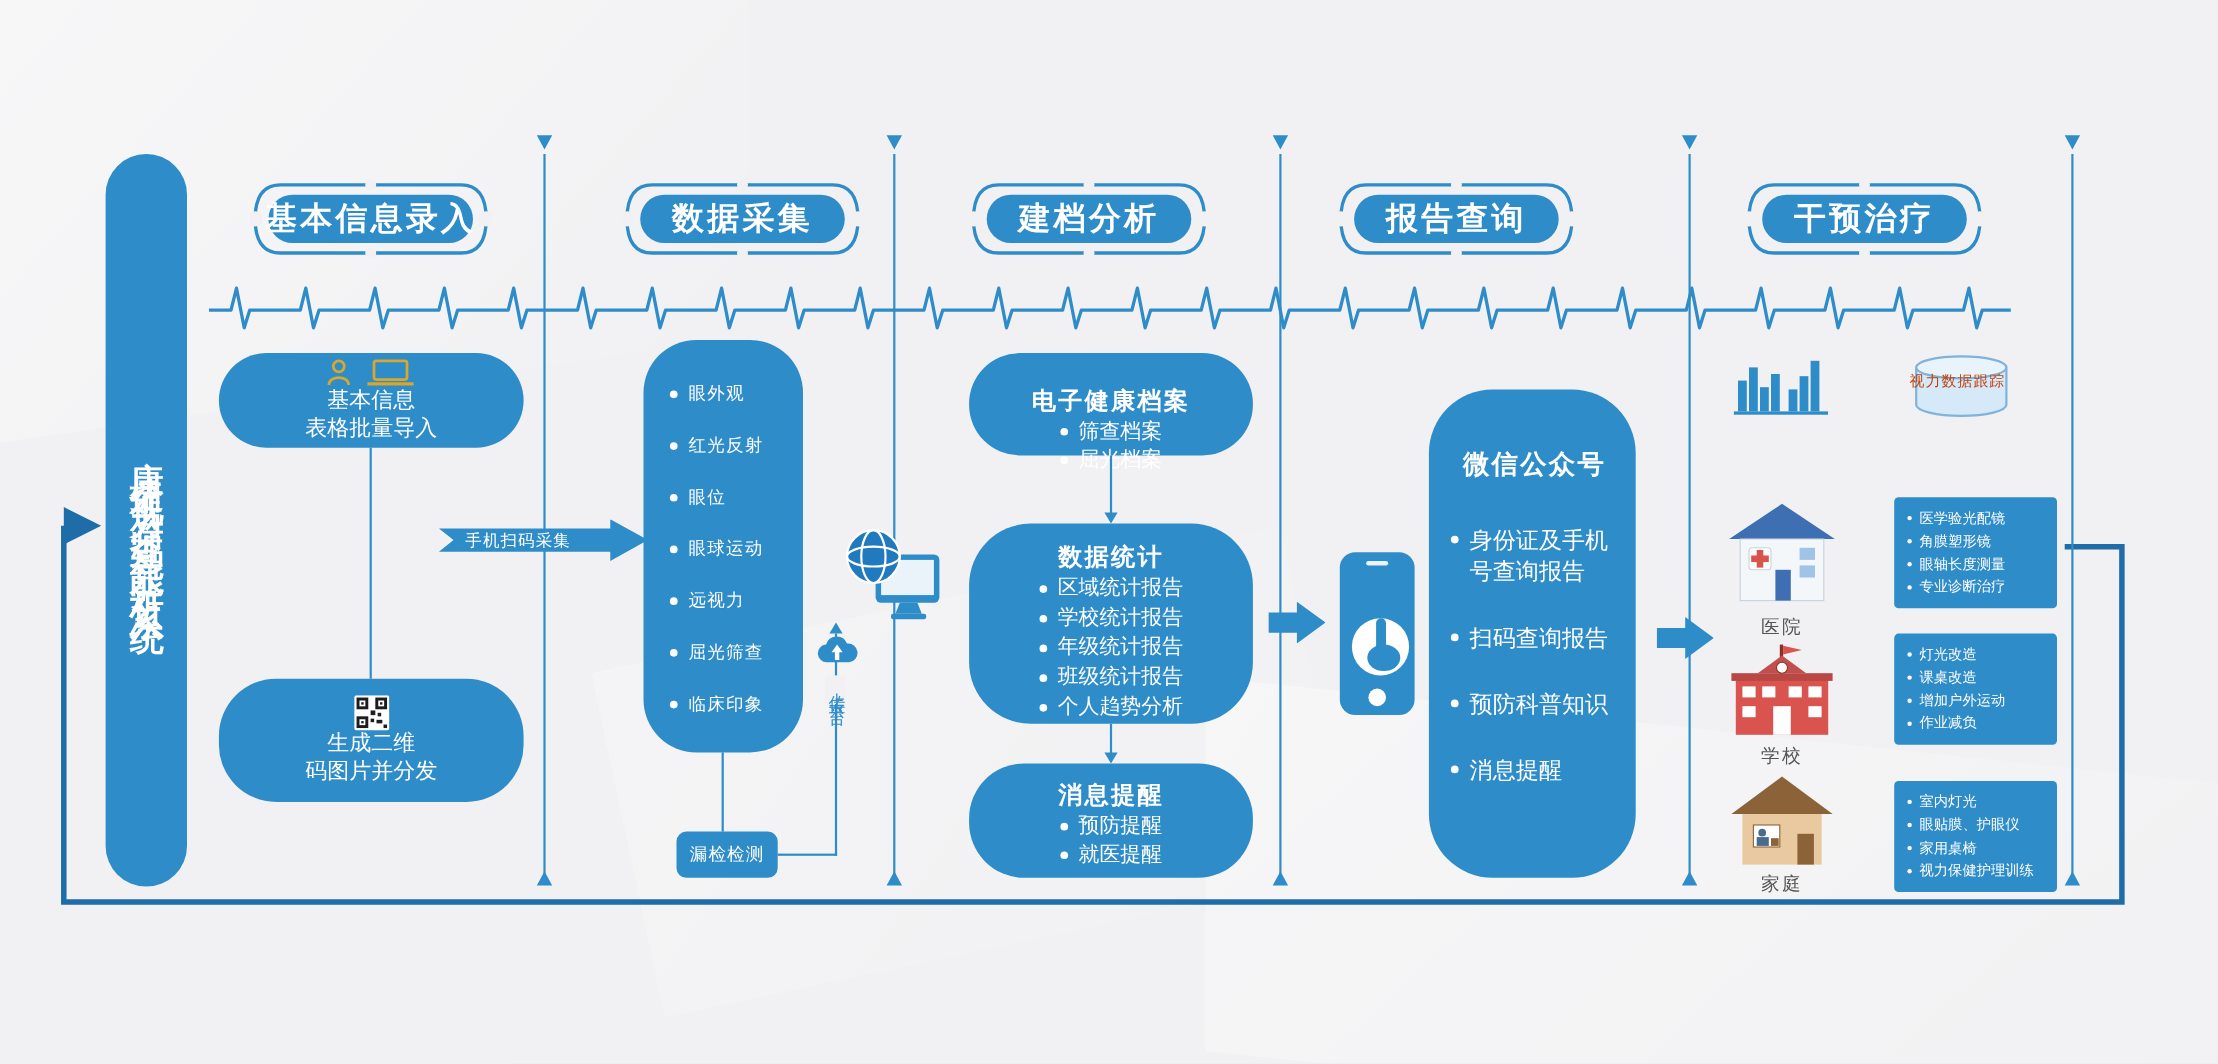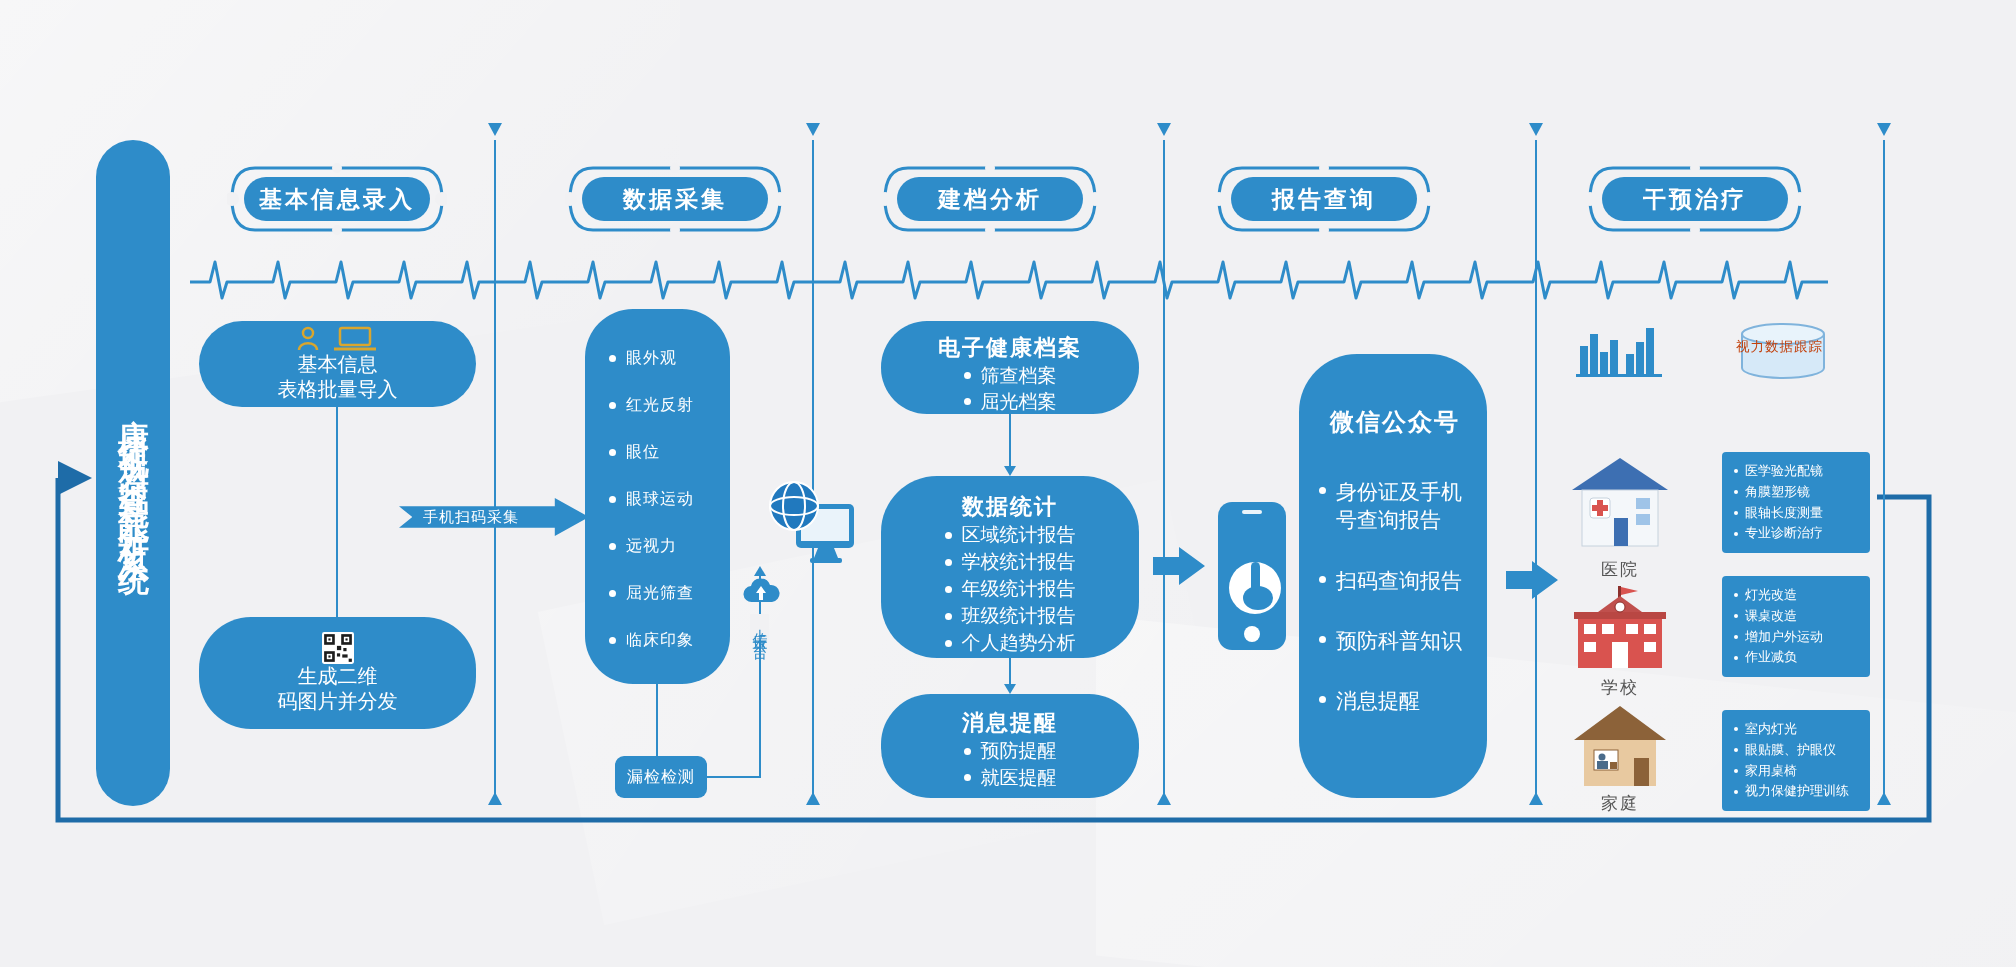--- a/index.html
+++ b/index.html
@@ -32,21 +32,21 @@
   .ecg-svg{position:absolute;left:190px;top:246px;}
   .ecg{fill:none;stroke:var(--primary,#2E8CC9);stroke-width:3;stroke-linejoin:round;}
 
   
   .badge{position:absolute;top:163px;width:220px;height:72px;}
   .badge-frame{position:absolute;inset:0;}
   .frame-stroke{fill:none;stroke:var(--primary,#2E8CC9);stroke-width:3;}
   .notch{fill:var(--bg,#F1F1F3);}
   .frame-fill{fill:var(--primary,#2E8CC9);}
   .badge-label{position:absolute;inset:0;display:flex;align-items:center;justify-content:center;
-    color:#fff;font-size:23px;letter-spacing:3px;font-weight:600;}
+    color:#fff;font-size:29px;letter-spacing:3px;font-weight:600;}
 
   
   .round-box{position:absolute;background:var(--primary,#2E8CC9);color:#fff;text-align:center;}
   .box-title{font-weight:bold;font-size:22px;letter-spacing:2px;}
   .bullet-item{display:flex;align-items:center;color:#fff;}
   .bullet-item::before{content:"";width:7px;height:7px;border-radius:50%;background:#fff;
     display:inline-block;margin-right:10px;flex:none;}
   .center-list{width:fit-content;margin:0 auto;text-align:left;}
 
   
@@ -55,35 +55,35 @@
   .box-qr{left:199px;top:617px;width:277px;height:112px;border-radius:52px;
     display:flex;flex-direction:column;align-items:center;justify-content:center;font-size:20px;line-height:1.25;}
   .connector{position:absolute;background:var(--primary,#2E8CC9);}
   .c-line-v{width:2px;}
   .c-line-h{height:2px;}
   .arrow-down{position:absolute;width:0;height:0;border-left:6px solid transparent;border-right:6px solid transparent;
     border-top:10px solid var(--primary,#2E8CC9);}
   .arrow-up{position:absolute;width:0;height:0;border-left:6px solid transparent;border-right:6px solid transparent;
     border-bottom:10px solid var(--primary,#2E8CC9);}
 
-  .scan-arrow{position:absolute;left:399px;top:498px;width:190px;height:38px;background:var(--primary,#2E8CC9);
+  .scan-arrow{position:absolute;left:399px;top:472px;width:190px;height:38px;background:var(--primary,#2E8CC9);
     clip-path:polygon(0 22%,82% 22%,82% 0,100% 50%,82% 100%,82% 78%,0 78%,7% 50%);
     display:flex;align-items:center;color:#fff;font-size:15px;padding-left:24px;box-sizing:border-box;letter-spacing:1px;}
 
   
   .tall-box{left:585px;top:309px;width:145px;height:375px;border-radius:48px;
     padding:26px 0 0 24px;box-sizing:border-box;text-align:left;}
   .tall-box .bullet-item{height:47px;font-size:16px;letter-spacing:1px;}
   .recheck-box{left:615px;top:756px;width:92px;height:42px;border-radius:9px;
     display:flex;align-items:center;justify-content:center;font-size:16px;letter-spacing:1px;}
   .upload-label{position:absolute;left:750px;top:614px;writing-mode:vertical-rl;color:var(--primary,#2E8CC9);
     font-size:15px;letter-spacing:4px;background:var(--bg,#F1F1F3);padding:3px 0;}
 
   
-  .box-ehr{left:881px;top:321px;width:258px;height:93px;border-radius:46px;padding-top:12px;box-sizing:border-box;}
+  .box-ehr{left:881px;top:321px;width:258px;height:93px;border-radius:46px;padding-top:29px;box-sizing:border-box;}
   .box-ehr .bullet-item{font-size:19px;line-height:1.35;}
   .box-stats{left:881px;top:476px;width:258px;height:182px;border-radius:56px;padding-top:16px;box-sizing:border-box;}
   .box-stats .bullet-item{font-size:19px;line-height:1.42;}
   .box-remind{left:881px;top:694px;width:258px;height:104px;border-radius:50px;padding-top:14px;box-sizing:border-box;}
   .box-remind .bullet-item{font-size:19px;line-height:1.4;}
 
   .fat-arrow{position:absolute;background:var(--primary,#2E8CC9);
     clip-path:polygon(0 26%,50% 26%,50% 0,100% 50%,50% 100%,50% 74%,0 74%);}
 
   

